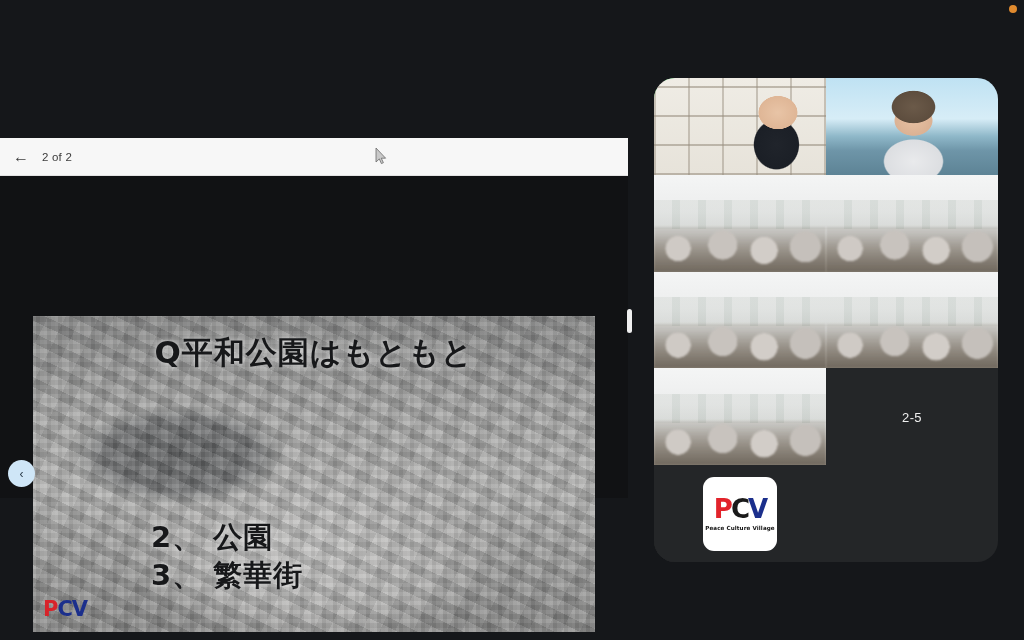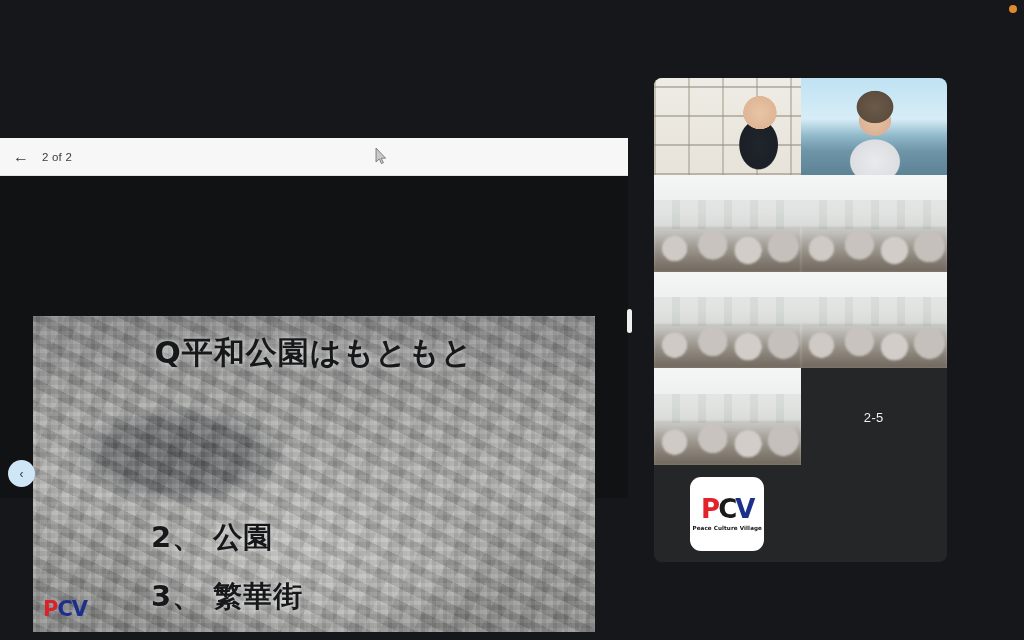--- a/index.html
+++ b/index.html
@@ -81,21 +81,21 @@
   .q1 { top: 16px; font-size: 31px; letter-spacing: 1px; }
   .q2 { top: 62px; font-size: 31px; letter-spacing: 1px; }
   .opt {
     position: absolute; left: 118px;
     font-family: "DejaVu Sans", sans-serif; font-weight: 700; color: #17181a;
     font-size: 29px; letter-spacing: 1px; white-space: nowrap;
     text-shadow: 0 0 5px rgba(255,255,255,.5), 0 0 10px rgba(255,255,255,.3);
   }
   .o1 { top: 150px; }
   .o2 { top: 202px; }
-  .o3 { top: 261px; }
+  .o3 { top: 240px; }
 
   
   .slide-mark {
     position: absolute; left: 10px; bottom: 12px;
     font-family: "DejaVu Sans", sans-serif; font-weight: 800; font-size: 21px;
     letter-spacing: -1px; line-height: 1;
   }
   .slide-mark .p { color: #d8232a; }
   .slide-mark .c { color: #1b2f8c; }
   .slide-mark .v { color: #1b2f8c; }
@@ -109,22 +109,22 @@
   }
 
   
   .drag-handle {
     position: absolute; left: 627px; top: 309px; width: 5px; height: 24px;
     border-radius: 3px; background: #efefef; cursor: col-resize;
   }
 
   
   .panel {
-    position: absolute; left: 654px; top: 78px; width: 293px; height: 484px;
-    background: #242628; border-radius: 8px; overflow: hidden;
+    position: absolute; left: 654px; top: 78px; width: 344px; height: 484px;
+    background: #242628; border-radius: 21px; overflow: hidden;
   }
   .grid { display: grid; grid-template-columns: 1fr 1fr; width: 100%; height: 100%; }
   .tile { position: relative; overflow: hidden; background: #242628; }
   .tile.active { outline: 3px solid #2cbe4e; outline-offset: -3px; z-index: 3; }
   .tile-name {
     position: absolute; left: 0; right: 0; top: 50%; transform: translateY(-50%);
     text-align: center; color: #f0f0f0; font-size: 13px; letter-spacing: .4px;
   }
 
   

